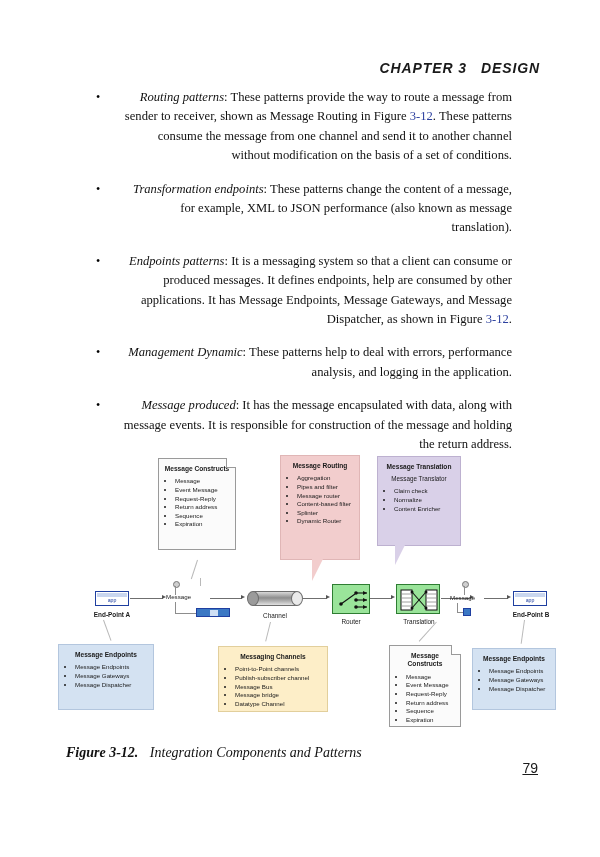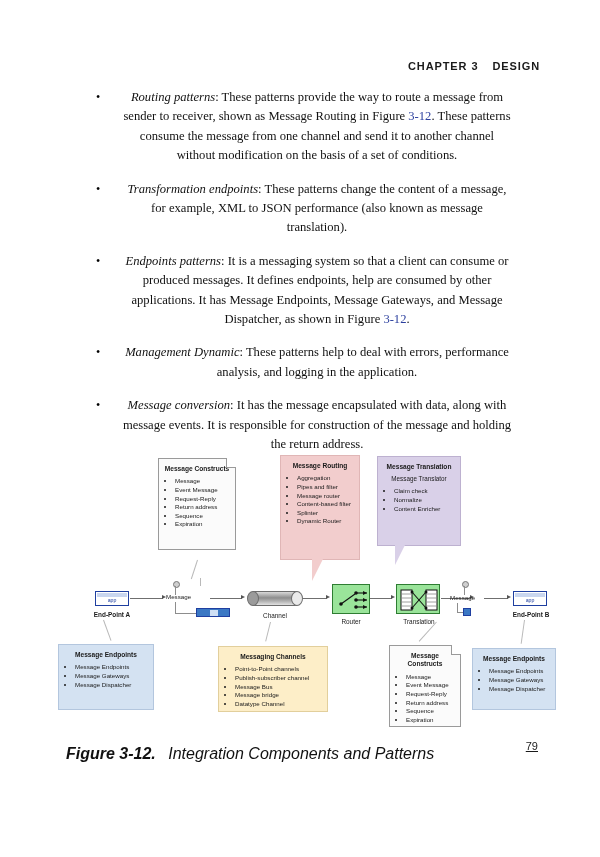--- a/index.html
+++ b/index.html
@@ -10,36 +10,37 @@
     color:#1a1a1a;
     position:relative;
     overflow:hidden;
   }
   .page{position:relative;width:600px;height:857px;}
 
   
   .runhead{
     position:absolute; right:60px; top:60px;
     font-family:"Liberation Sans", sans-serif;
-    font-size:11px; letter-spacing:0.9px;
+    font-size:14px; letter-spacing:0.9px;
     color:#1a1a1a; font-weight:600;
     white-space:nowrap;
+    font-style:italic;
   }
   .runhead .gap{display:inline-block;width:14px;}
 
   
   .body{position:absolute; left:92px; top:88px; width:420px;}
   .bullet-row{display:flex; margin-bottom:14px;}
   .bullet-mark{
     width:26px; flex:0 0 26px; font-size:12px; line-height:19.5px;
     text-align:left; padding-left:4px; color:#000;
   }
   .bullet-text{
     flex:1 1 auto; font-size:12.6px; line-height:19.4px;
-    text-align:center; color:#111;
+    text-align:right; color:#111;
   }
   .it{font-style:italic;}
   .lnk{color:#2b3f9e;}
 
   
   .figure{position:absolute; left:0; top:448px; width:600px; height:290px;}
   .fx{position:absolute;}
 
   .cbox{
     position:absolute;
@@ -125,28 +126,28 @@
     position:absolute; left:0; top:13px;
     font-family:"Liberation Sans", sans-serif; font-size:6.2px; color:#1a1a1a; white-space:nowrap;
   }
   .mnode .drop{position:absolute; background:#8d8d8d;}
   .mnode .chip{
     position:absolute; border:1px solid #1f3fa0; background:#3b78c4; box-sizing:border-box;
   }
 
   .caption{
     position:absolute; left:66px; top:745px;
-    font-family:Liberation Sans, sans-serif; font-size:16px; color:#111;
+    font-family:Liberation Serif, serif; font-size:14px; color:#111;
   }
   .caption b{font-style:italic;}
   .caption .ti{font-style:italic;}
 
   .pageno{
-    position:absolute; right:62px; top:740px;
-    font-family:"Liberation Sans", sans-serif; font-size:11px; color:#1a1a1a;text-decoration:underline;
+    position:absolute; right:62px; top:760px;
+    font-family:"Liberation Sans", sans-serif; font-size:14px; color:#1a1a1a;text-decoration:underline;
   }
 </style>
 </head>
 <body>
 
 <div class="page">
 
   <div class="runhead">
     <span>CHAPTER 3</span><span class="gap"></span><span>DESIGN</span>
   </div>
@@ -168,21 +169,21 @@
       <div class="bullet-text"><span class="it">Endpoints patterns</span><span>: It is a messaging system so that a client can consume or produced messages. It defines endpoints, help are consumed by other applications. It has Message Endpoints, Message Gateways, and Message Dispatcher, as shown in Figure </span><span class="lnk">3-12</span><span>.</span></div>
     </div>
 
     <div class="bullet-row">
       <div class="bullet-mark">•</div>
       <div class="bullet-text"><span class="it">Management Dynamic</span><span>: These patterns help to deal with errors, performance analysis, and logging in the application.</span></div>
     </div>
 
     <div class="bullet-row">
       <div class="bullet-mark">•</div>
-      <div class="bullet-text"><span class="it">Message conversion</span><span>: It has the message encapsulated with data, along with message events. It is responsible for construction of the message and holding the return address.</span></div>
+      <div class="bullet-text"><span class="it">Message produced</span><span>: It has the message encapsulated with data, along with message events. It is responsible for construction of the message and holding the return address.</span></div>
     </div>
 
   </div>
 
   <div class="figure">
 
     <div class="leader fx" style="left:197px;top:112px;width:1px;height:20px;transform:rotate(18deg);transform-origin:top center;"></div>
     <div class="leader fx" style="left:200px;top:130px;width:1px;height:8px;"></div>
 
     <div class="cbox note" style="left:158px;top:10px;width:78px;height:92px;">

